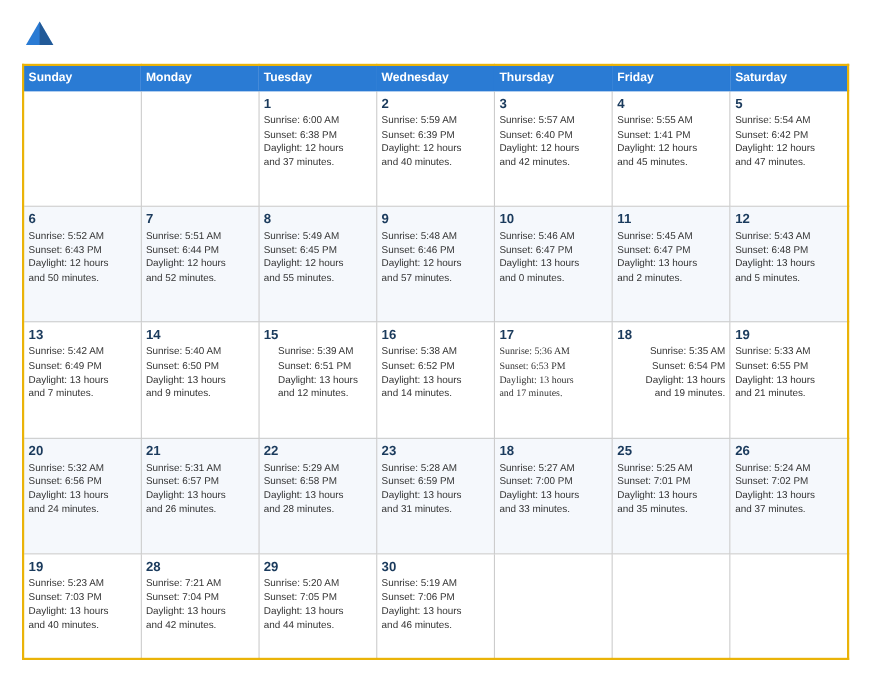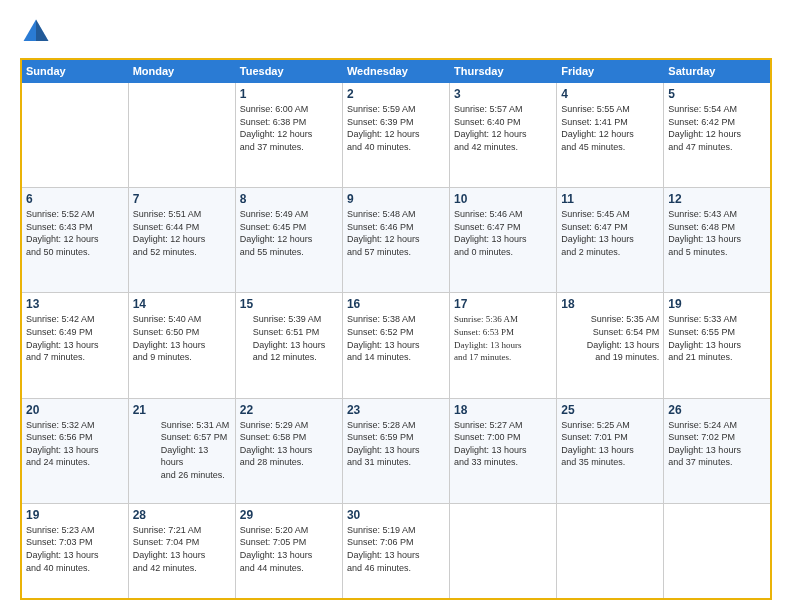--- a/index.html
+++ b/index.html
@@ -286,21 +286,21 @@
         <tr>
           <td>
             <span class="day-num">20</span>
             <div class="day-info" style="white-space: pre-line;">Sunrise: 5:32 AM
 Sunset: 6:56 PM
 Daylight: 13 hours
 and 24 minutes.</div>
           </td>
           <td>
             <span class="day-num">21</span>
-            <div class="day-info" style="white-space: pre-line; margin-left: 28px;">Sunrise: 5:31 AM
+            <div class="day-info" style="white-space: pre-line;">Sunrise: 5:31 AM
 Sunset: 6:57 PM
 Daylight: 13 hours
 and 26 minutes.</div>
           </td>
           <td>
             <span class="day-num">22</span>
             <div class="day-info" style="white-space: pre-line;">Sunrise: 5:29 AM
 Sunset: 6:58 PM
 Daylight: 13 hours
 and 28 minutes.</div>

